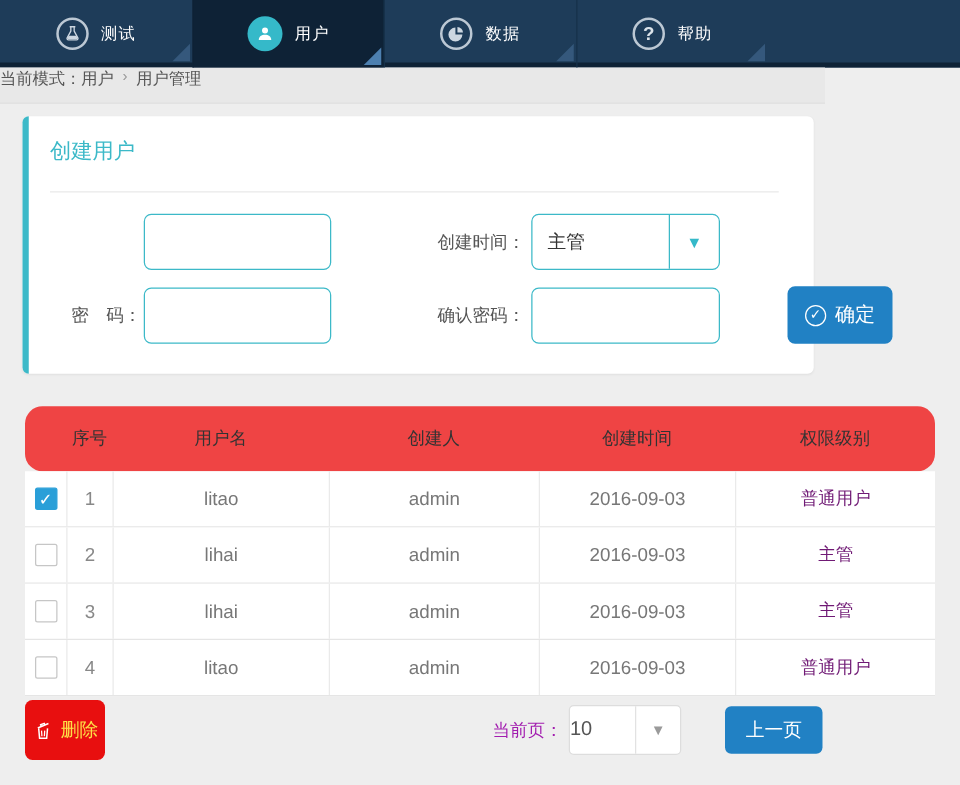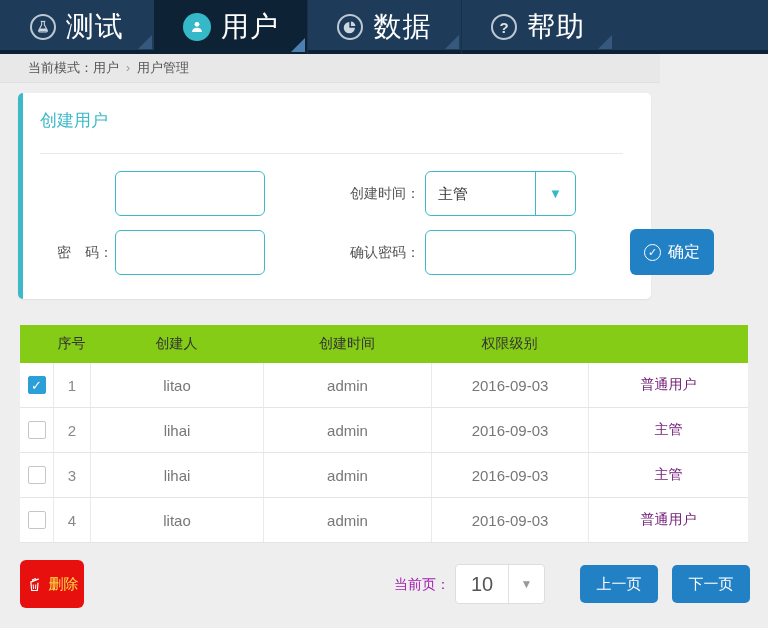--- a/index.html
+++ b/index.html
@@ -5,30 +5,30 @@
   * { margin:0; padding:0; box-sizing:border-box; }
   html,body { font-family:"Liberation Sans","DejaVu Sans",sans-serif; }
   .screen { position:relative; width:768px; height:628px; background:#eeeeee; overflow:hidden; }
 
   
   .nav { position:absolute; left:0; top:0; width:768px; height:54px; background:#1e3c59; display:flex; }
   .nav::after { content:""; position:absolute; left:0; right:0; bottom:0; height:4px; background:#0e2236; }
   .tab { position:relative; width:20%; height:54px; display:flex; align-items:center; justify-content:center; gap:10px; cursor:pointer; border-left:1px solid #16314a; z-index:1; }
   .tab:first-child { border-left:none; }
   .tab.active { background:#0e2236; border-left-color:#0e2236; }
-  .tlabel { color:#ffffff; font-size:28px; letter-spacing:1px; }
+  .tlabel { color:#ffffff; font-size:13px; letter-spacing:1px; }
   .icircle { width:26px; height:26px; border-radius:50%; border:2px solid rgba(205,215,225,0.9); display:flex; align-items:center; justify-content:center; flex:0 0 auto; }
   .icircle.filled { border:none; background:#35b9c9; width:28px; height:28px; }
   .icircle svg { display:block; }
   .qmark { color:#dbe3ea; font-size:15px; font-weight:bold; line-height:1; }
   .corner { position:absolute; right:2px; bottom:5px; width:0; height:0; border-style:solid; border-width:0 0 14px 14px; border-color:transparent transparent #35587c transparent; }
   .tab.active .corner { border-color:transparent transparent #4d80b0 transparent; bottom:2px; }
 
   
-  .breadcrumb { position:absolute; left:0; top:54px; width:660px; height:29px; background:#e8e8e8; border-bottom:1px solid #e0e0e0; display:flex; align-items:center; padding-left:28px; font-size:13px; color:#555; gap:7px; }
+  .breadcrumb { position:absolute; left:0; top:54px; width:660px; height:29px; background:#e8e8e8; border-bottom:1px solid #e0e0e0; display:flex; padding-left:0; font-size:13px; color:#555; gap:7px; }
   .crumb-sep { color:#999; font-size:12px; }
 
   
   .card { position:absolute; left:18px; top:93px; width:633px; height:206px; background:#ffffff; border-radius:5px; box-shadow:0 1px 2px rgba(0,0,0,0.06); }
   .card::before { content:""; position:absolute; left:0; top:0; bottom:0; width:5px; background:#3cb9c8; border-radius:5px 0 0 5px; }
   .card-title { position:absolute; left:22px; top:16px; font-size:17px; color:#3cb9c8; }
   .card-divider { position:absolute; left:22px; right:28px; top:60px; height:1px; background:#e9e9e9; }
   .flabel { position:absolute; font-size:14px; color:#555; line-height:45px; text-align:right; }
   .l-username { left:10px; top:78px; width:85px; }
   .l-password { left:10px; top:137px; width:85px; }
@@ -40,38 +40,38 @@
   .i-confirm  { left:407px; top:137px; width:151px; }
   .tselect { position:absolute; left:407px; top:78px; width:151px; height:45px; border:1px solid #3cb9c8; border-radius:6px; background:#fff; display:flex; cursor:pointer; }
   .tselect .sel-val { flex:1; line-height:43px; padding-left:12px; font-size:15px; color:#333; }
   .tselect .sel-arrow { width:40px; border-left:1px solid #3cb9c8; display:flex; align-items:center; justify-content:center; color:#35b9c9; font-size:13px; }
   .btn-ok { position:absolute; left:612px; top:136px; width:84px; height:46px; background:#2181c4; border:none; border-radius:6px; color:#fff; font-size:16px; display:flex; align-items:center; justify-content:center; gap:7px; cursor:pointer; }
   .ok-circ { width:17px; height:17px; border:1px solid #fff; border-radius:50%; font-size:11px; line-height:15px; text-align:center; }
 
   
   .utable { position:absolute; left:20px; top:325px; width:728px; }
   .thead, .trow { display:grid; grid-template-columns:33px 37px 173px 168px 157px auto; }
-  .thead { height:38px; background:#84cc16; }
+  .thead { height:52px; background:#ef4444;border-radius:14px; }
   .thead .hcell { display:flex; align-items:center; justify-content:center; font-size:14px; color:#333; }
   .trow { height:45px; background:#ffffff; border-bottom:1px solid #e5e5e5; }
   .tcell { display:flex; align-items:center; justify-content:center; font-size:15px; color:#777; border-left:1px solid #eaeaea; overflow:hidden; }
   .tcell:first-child { border-left:none; }
   .tcell.seq { color:#888; }
   .tcell.level { font-size:14px; color:#701a75; }
   .cb { width:18px; height:18px; border:1px solid #c6c6c6; border-radius:2px; background:#fff; cursor:pointer; display:flex; align-items:center; justify-content:center; }
   .cb .tick { display:none; color:#fff; font-size:13px; font-weight:bold; line-height:1; }
   .cb.checked { background:#2a9fd8; border-color:#2a9fd8; }
   .cb.checked .tick { display:block; }
 
   
   .footer { position:absolute; left:0; top:560px; width:768px; height:48px; }
   .btn-del { position:absolute; left:20px; top:0; width:64px; height:48px; background:#e80f0f; border:none; border-radius:6px; color:#fde047; font-size:15px; display:flex; align-items:center; justify-content:center; gap:6px; cursor:pointer; }
   .pg-label { position:absolute; left:370px; top:0; width:80px; text-align:right; line-height:48px; font-size:14px; color:#a21caf; }
   .pg-select { position:absolute; left:455px; top:4px; width:90px; height:40px; background:#fff; border:1px solid #ddd; border-radius:4px; display:flex; cursor:pointer; }
-  .pg-select .pg-val { width:52px; text-align:center; line-height:38px; font-size:20px; color:#555; }
+  .pg-select .pg-val { width:52px; text-align:left; line-height:38px; font-size:16px; color:#555; }
   .pg-select .pg-arrow { flex:1; border-left:1px solid #e2e2e2; display:flex; align-items:center; justify-content:center; color:#9a9a9a; font-size:12px; }
   .btn-page { position:absolute; top:5px; width:78px; height:38px; background:#2181c4; border:none; border-radius:5px; color:#fff; font-size:15px; cursor:pointer; }
   .btn-prev { left:580px; }
   .btn-next { left:672px; }
 </style>
 </head>
 <body>
 
 <div class="screen">
 
@@ -149,20 +149,21 @@
     <button class="btn-ok">
       <span class="ok-circ">✓</span>
       <span>确定</span>
     </button>
   </div>
 
   <div class="utable">
     <div class="thead">
       <div class="hcell"></div>
       <div class="hcell">序号</div>
+      <div class="hcell">用户名</div>
       <div class="hcell">创建人</div>
       <div class="hcell">创建时间</div>
       <div class="hcell">权限级别</div>
     </div>
 
     <div class="trow">
       <div class="tcell">
           <span class="cb checked">
             <span class="tick">✓</span>
           </span>
@@ -223,16 +224,15 @@
     </button>
 
     <div class="pg-label">当前页：</div>
 
     <div class="pg-select">
       <span class="pg-val">10</span>
       <span class="pg-arrow">▼</span>
     </div>
 
     <button class="btn-page btn-prev">上一页</button>
-    <button class="btn-page btn-next">下一页</button>
   </div>
 
 </div>
 
 </body></html>

